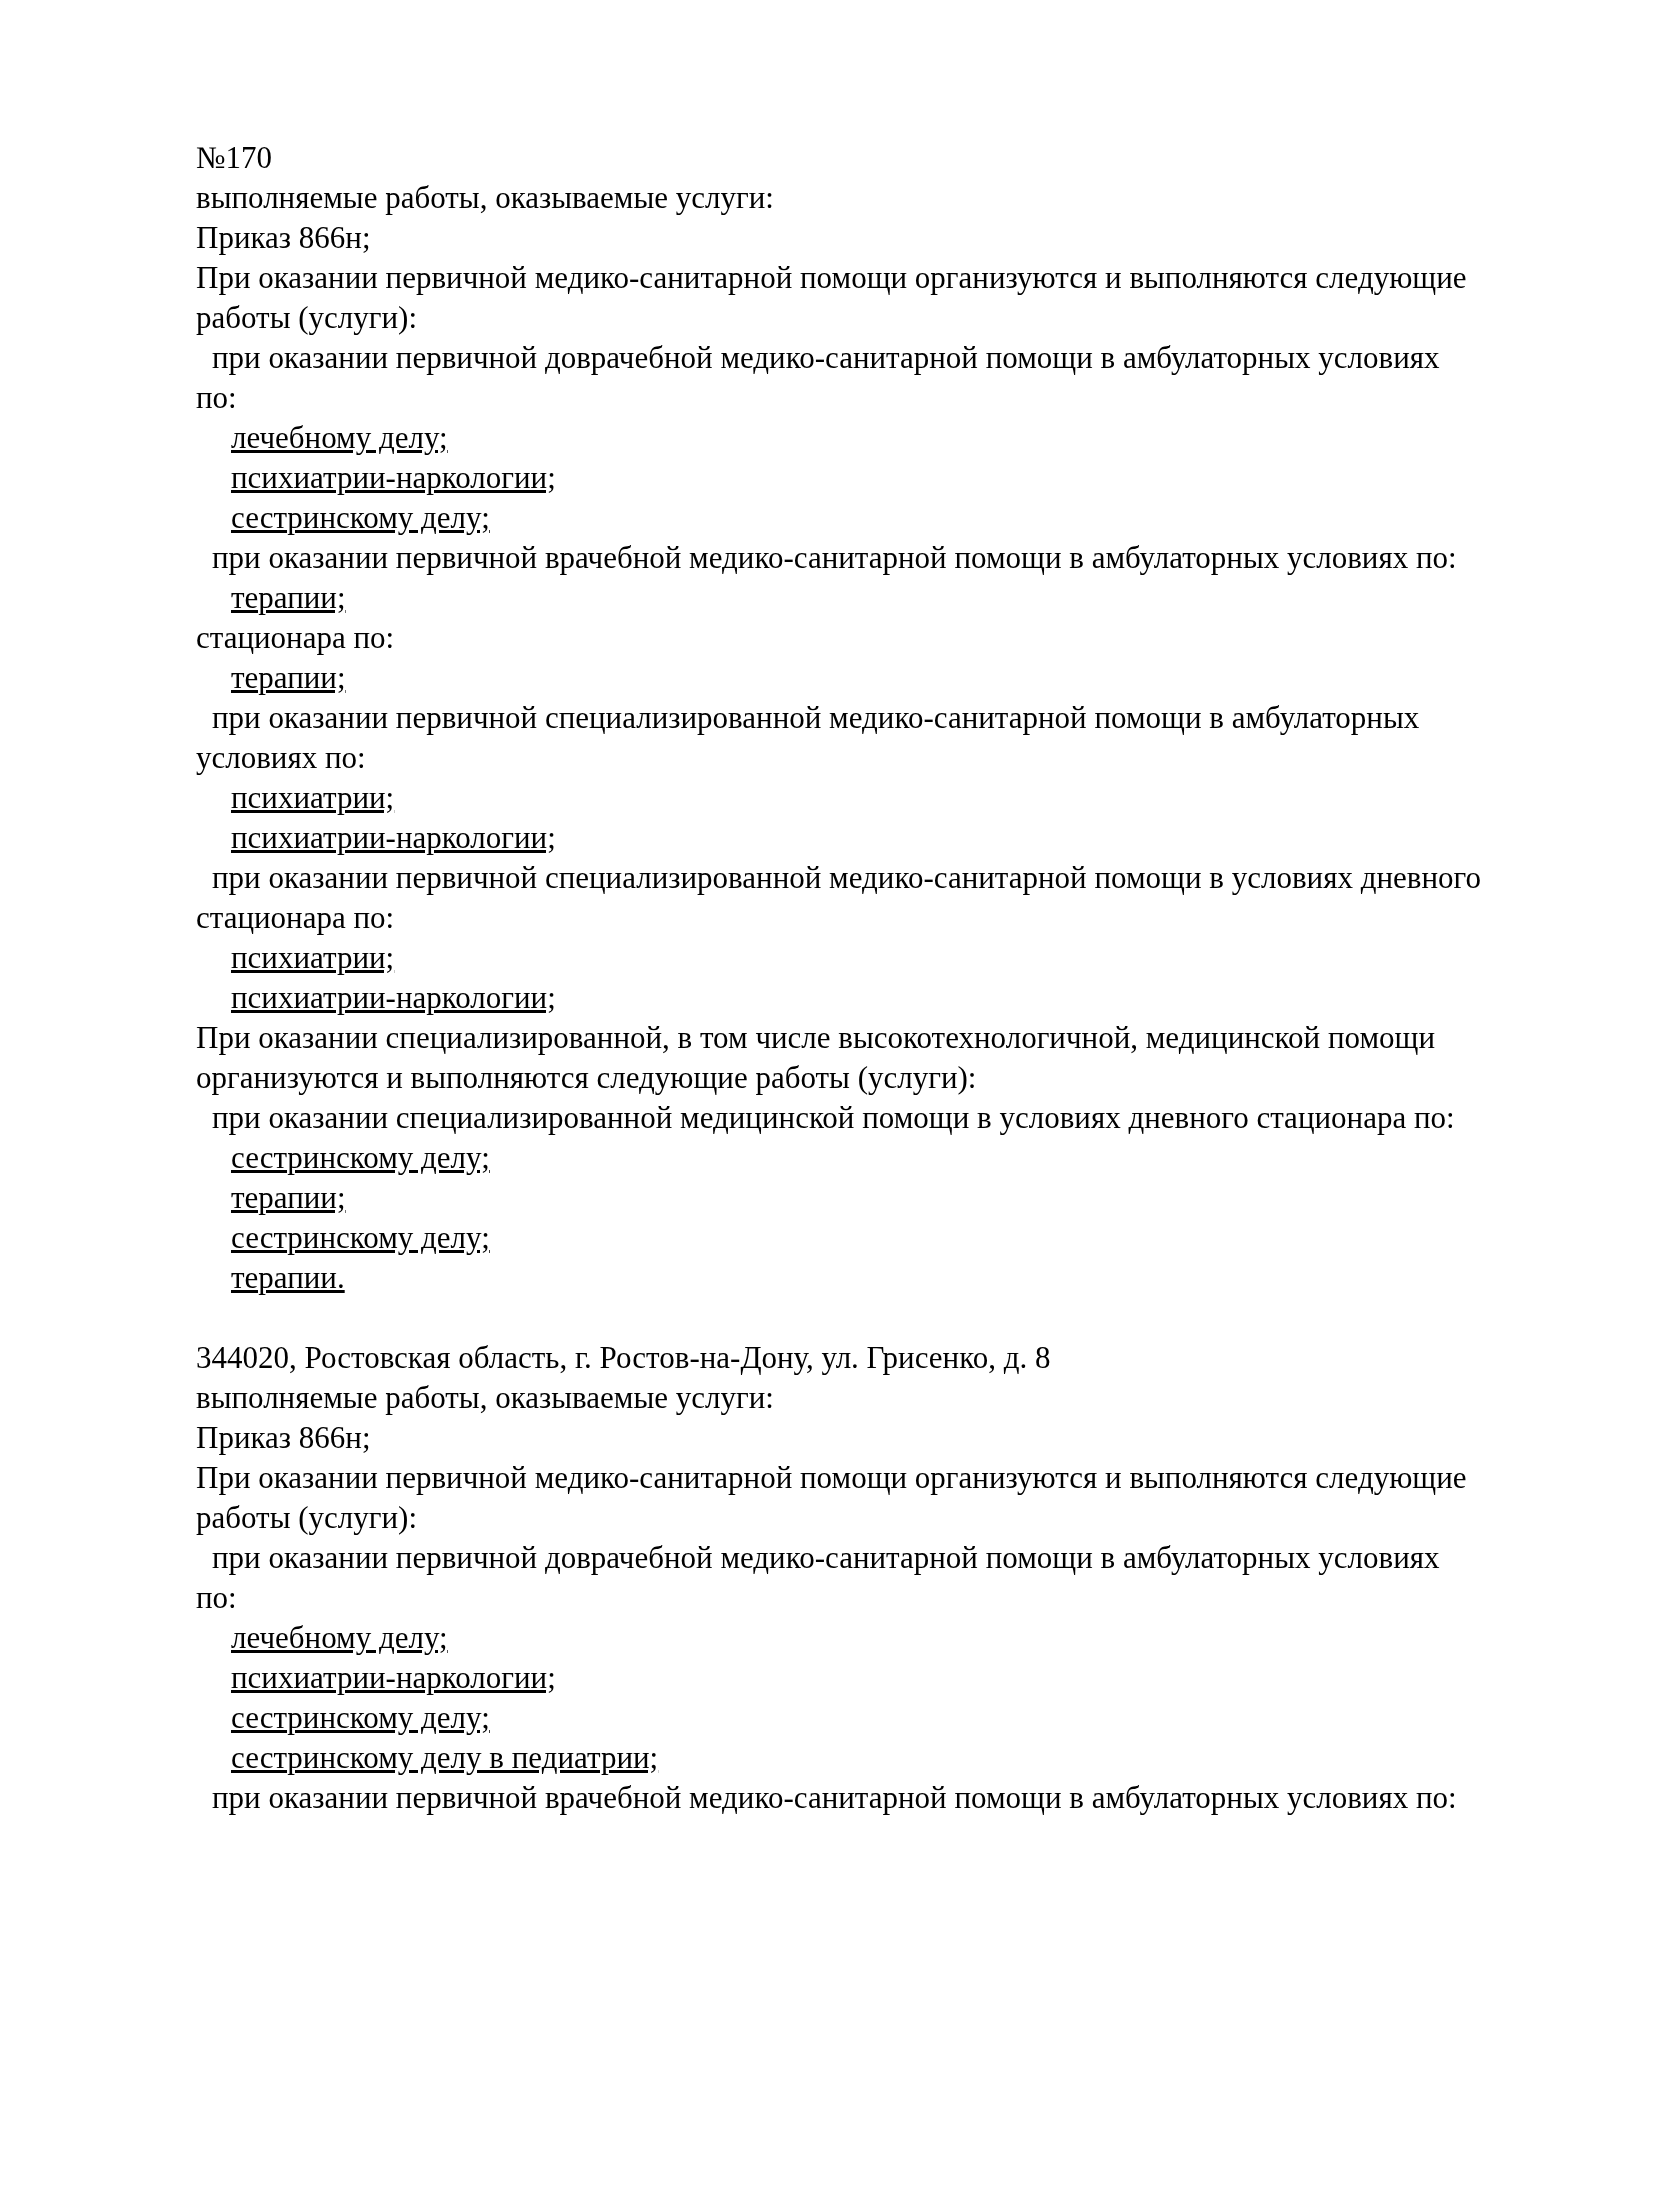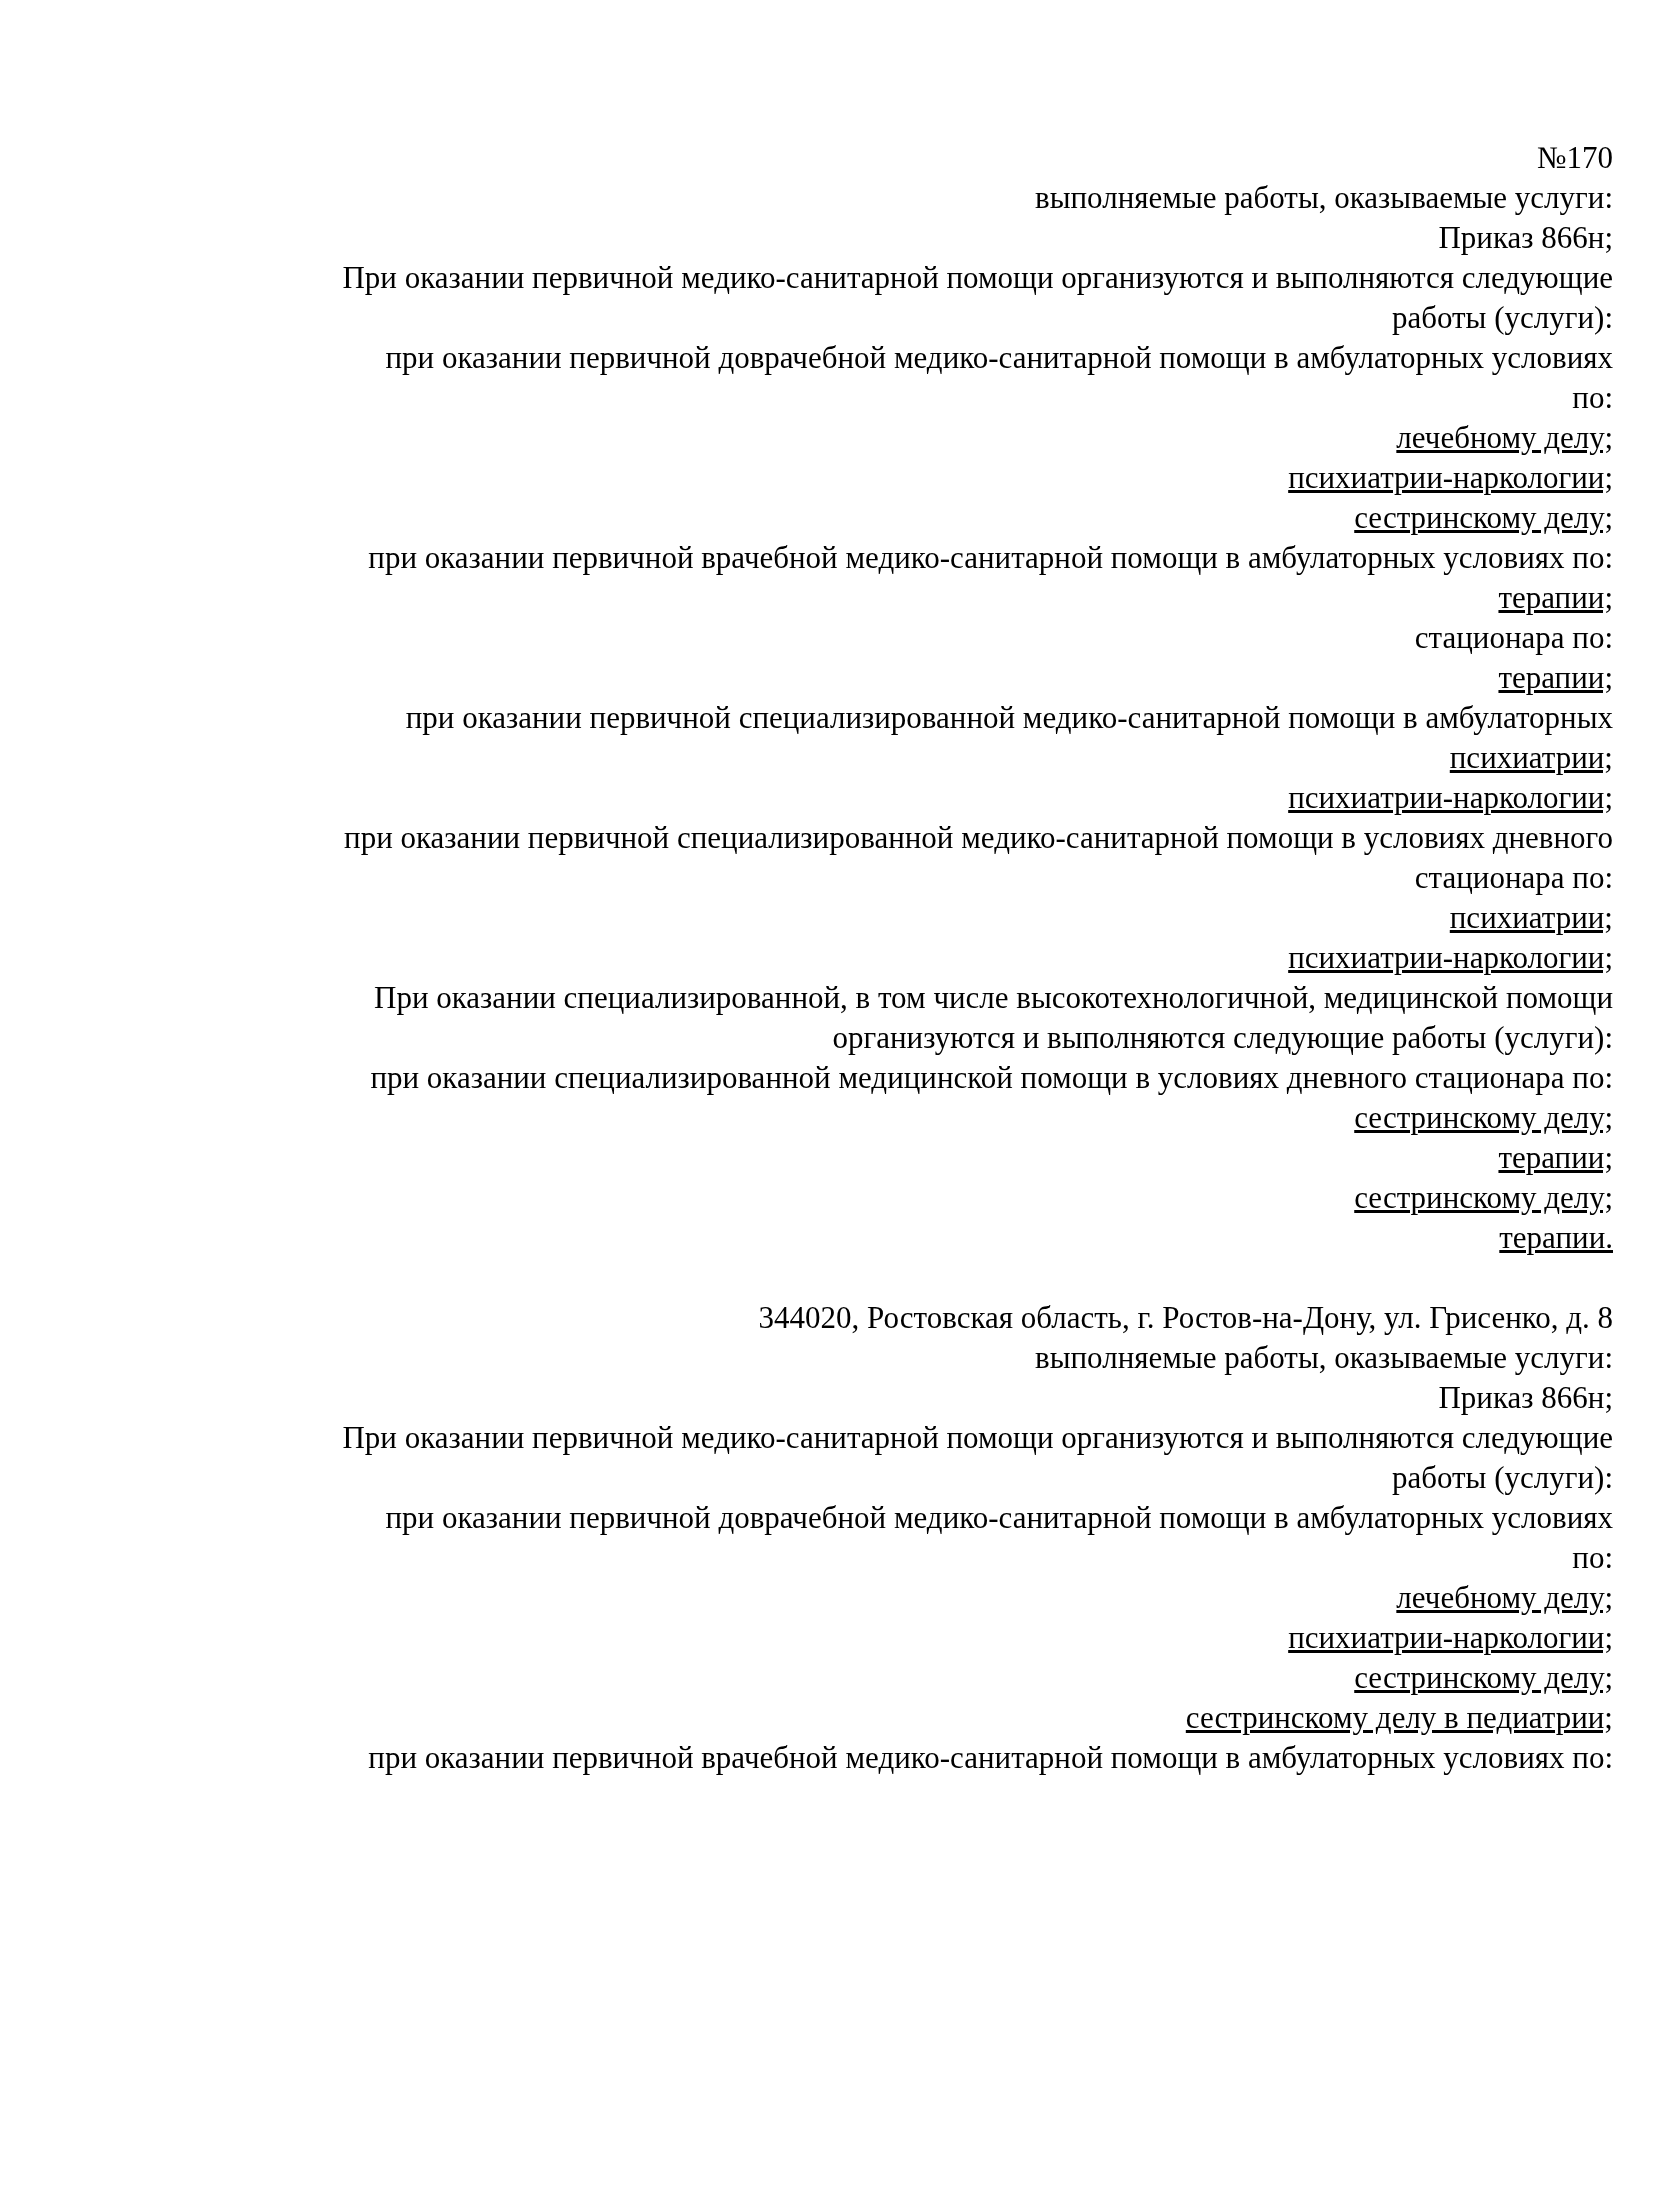--- a/index.html
+++ b/index.html
@@ -20,21 +20,20 @@
   }
   .textblock {
     position: absolute;
     left: 196px;
     top: 138px;
     width: 1417px;
   }
   .line {
     height: 40px;
     white-space: pre;
-    text-align: right;
   }
   .indent-0 { padding-left: 0; }
   .indent-1 { padding-left: 16px; }
   .indent-2 { padding-left: 35px; text-decoration: underline; }
 </style>
 </head>
 <body>
 
 <div class="page">
   <div class="textblock">
@@ -46,20 +45,21 @@
       <div class="line indent-1">при оказании первичной доврачебной медико-санитарной помощи в амбулаторных условиях</div>
       <div class="line indent-0">по:</div>
       <div class="line indent-2">лечебному делу;</div>
       <div class="line indent-2">психиатрии-наркологии;</div>
       <div class="line indent-2">сестринскому делу;</div>
       <div class="line indent-1">при оказании первичной врачебной медико-санитарной помощи в амбулаторных условиях по:</div>
       <div class="line indent-2">терапии;</div>
       <div class="line indent-0">стационара по:</div>
       <div class="line indent-2">терапии;</div>
       <div class="line indent-1">при оказании первичной специализированной медико-санитарной помощи в амбулаторных</div>
+      <div class="line indent-0">условиях по:</div>
       <div class="line indent-2">психиатрии;</div>
       <div class="line indent-2">психиатрии-наркологии;</div>
       <div class="line indent-1">при оказании первичной специализированной медико-санитарной помощи в условиях дневного</div>
       <div class="line indent-0">стационара по:</div>
       <div class="line indent-2">психиатрии;</div>
       <div class="line indent-2">психиатрии-наркологии;</div>
       <div class="line indent-0">При оказании специализированной, в том числе высокотехнологичной, медицинской помощи</div>
       <div class="line indent-0">организуются и выполняются следующие работы (услуги):</div>
       <div class="line indent-1">при оказании специализированной медицинской помощи в условиях дневного стационара по:</div>
       <div class="line indent-2">сестринскому делу;</div>

